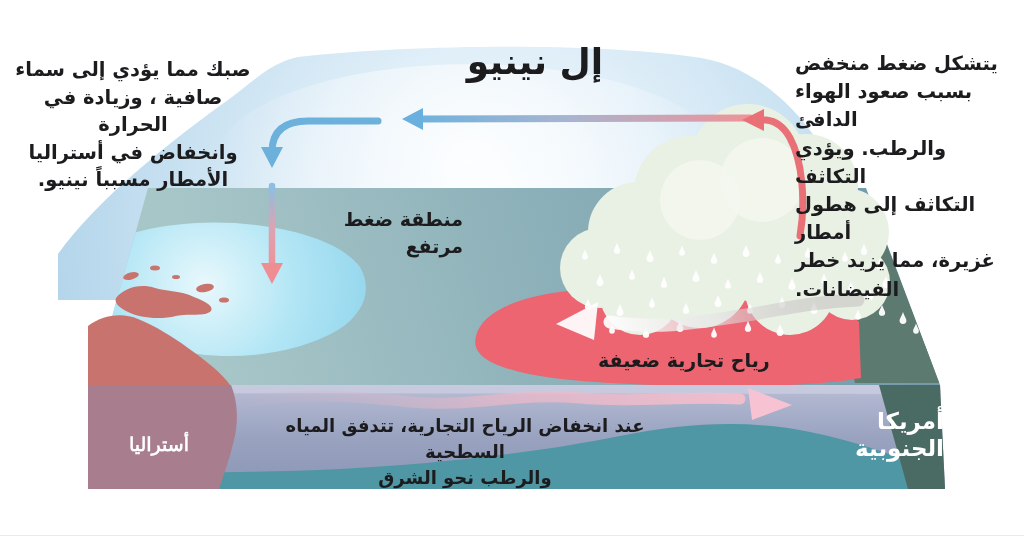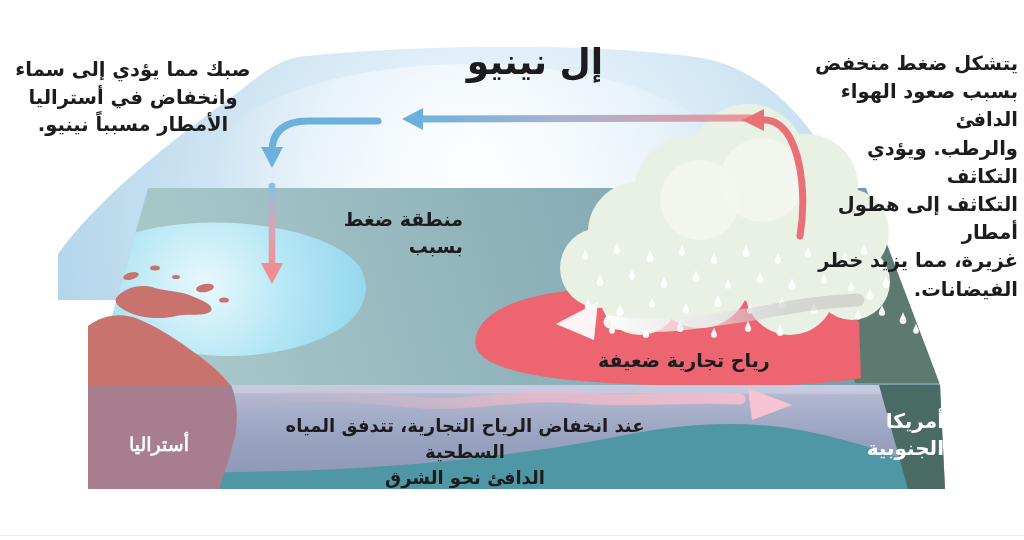--- a/index.html
+++ b/index.html
@@ -2,26 +2,26 @@
 <html lang="ar"><head>
 <meta charset="utf-8">
 <style>
   html,body{margin:0;padding:0;background:#fff;}
   .stage{position:relative;width:1024px;height:540px;background:#ffffff;overflow:hidden;
          font-family:"DejaVu Sans",sans-serif;}
   .stage svg{position:absolute;left:0;top:0;}
   .lbl{position:absolute;direction:rtl;color:#1c1c1e;font-weight:700;line-height:1.42;}
   .title{left:390px;top:36px;width:290px;text-align:center;font-size:36px;letter-spacing:-1px;}
   .note-left{left:8px;top:56px;width:250px;text-align:center;font-size:19.5px;line-height:27.5px;}
-  .note-right{left:795px;top:50px;width:223px;text-align:right;font-size:19.5px;line-height:28.2px;}
+  .note-right{left:795px;top:50px;width:223px;text-align:left;font-size:19.5px;line-height:28.2px;}
   .hp{left:283px;top:206px;width:180px;text-align:right;font-size:19px;}
   .tw{left:598px;top:347px;width:200px;text-align:left;font-size:19px;}
   .cap{left:258px;top:413px;width:414px;text-align:center;font-size:18px;line-height:26px;}
   .aus{left:103px;top:432px;width:112px;text-align:center;font-size:19px;color:#fff;font-family:Liberation Serif, serif;}
-  .sam{left:868px;top:408px;width:76px;text-align:right;font-size:20px;line-height:27px;color:#fff;}
+  .sam{left:868px;top:408px;width:76px;text-align:right;font-size:23px;line-height:27px;color:#fff;}
   .baseline{position:absolute;left:0;top:535px;width:1024px;height:1px;background:#e7eaec;}
 </style>
 </head>
 <body>
 
 <div class="stage">
 
 <svg width="1024" height="540" viewBox="0 0 1024 540">
   <defs>
     <radialGradient id="skyGrad" gradientUnits="userSpaceOnUse" cx="500" cy="230" r="480">
@@ -193,39 +193,40 @@
   <g>
     <path d="M 800,236 C 806,200 802,160 790,138 C 784,127 776,121 766,120 L 760,120" fill="none" stroke="#ea7077" stroke-width="7" stroke-linecap="round"></path>
     <polygon points="742,120 764,109 764,131" fill="#ea7077"></polygon>
   </g>
 </svg>
 
 <div class="lbl title">إل نينيو</div>
 
 <div class="lbl note-left">
   <div>صبك مما يؤدي إلى سماء</div>
+  <div>صافية ، وزيادة في الحرارة</div>
   <div>وانخفاض في أستراليا</div>
   <div>الأمطار مسبباً نينيو.</div>
 </div>
 
 <div class="lbl note-right">
   <div>يتشكل ضغط منخفض</div>
   <div>بسبب صعود الهواء الدافئ</div>
   <div>والرطب. ويؤدي التكاثف</div>
   <div>التكاثف إلى هطول أمطار</div>
   <div>غزيرة، مما يزيد خطر</div>
   <div>الفيضانات.</div>
 </div>
 
-<div class="lbl hp">منطقة ضغط بسبب</div>
+<div class="lbl hp">منطقة ضغط مرتفع</div>
 <div class="lbl tw">رياح تجارية ضعيفة</div>
 
 <div class="lbl cap">
   <div>عند انخفاض الرياح التجارية، تتدفق المياه السطحية</div>
-  <div>الدافئ نحو الشرق</div>
+  <div>والرطب نحو الشرق</div>
 </div>
 
 <div class="lbl aus">أستراليا</div>
 
 <div class="lbl sam">
   <div>أمريكا</div>
   <div>الجنوبية</div>
 </div>
 
 <div class="baseline"></div>

